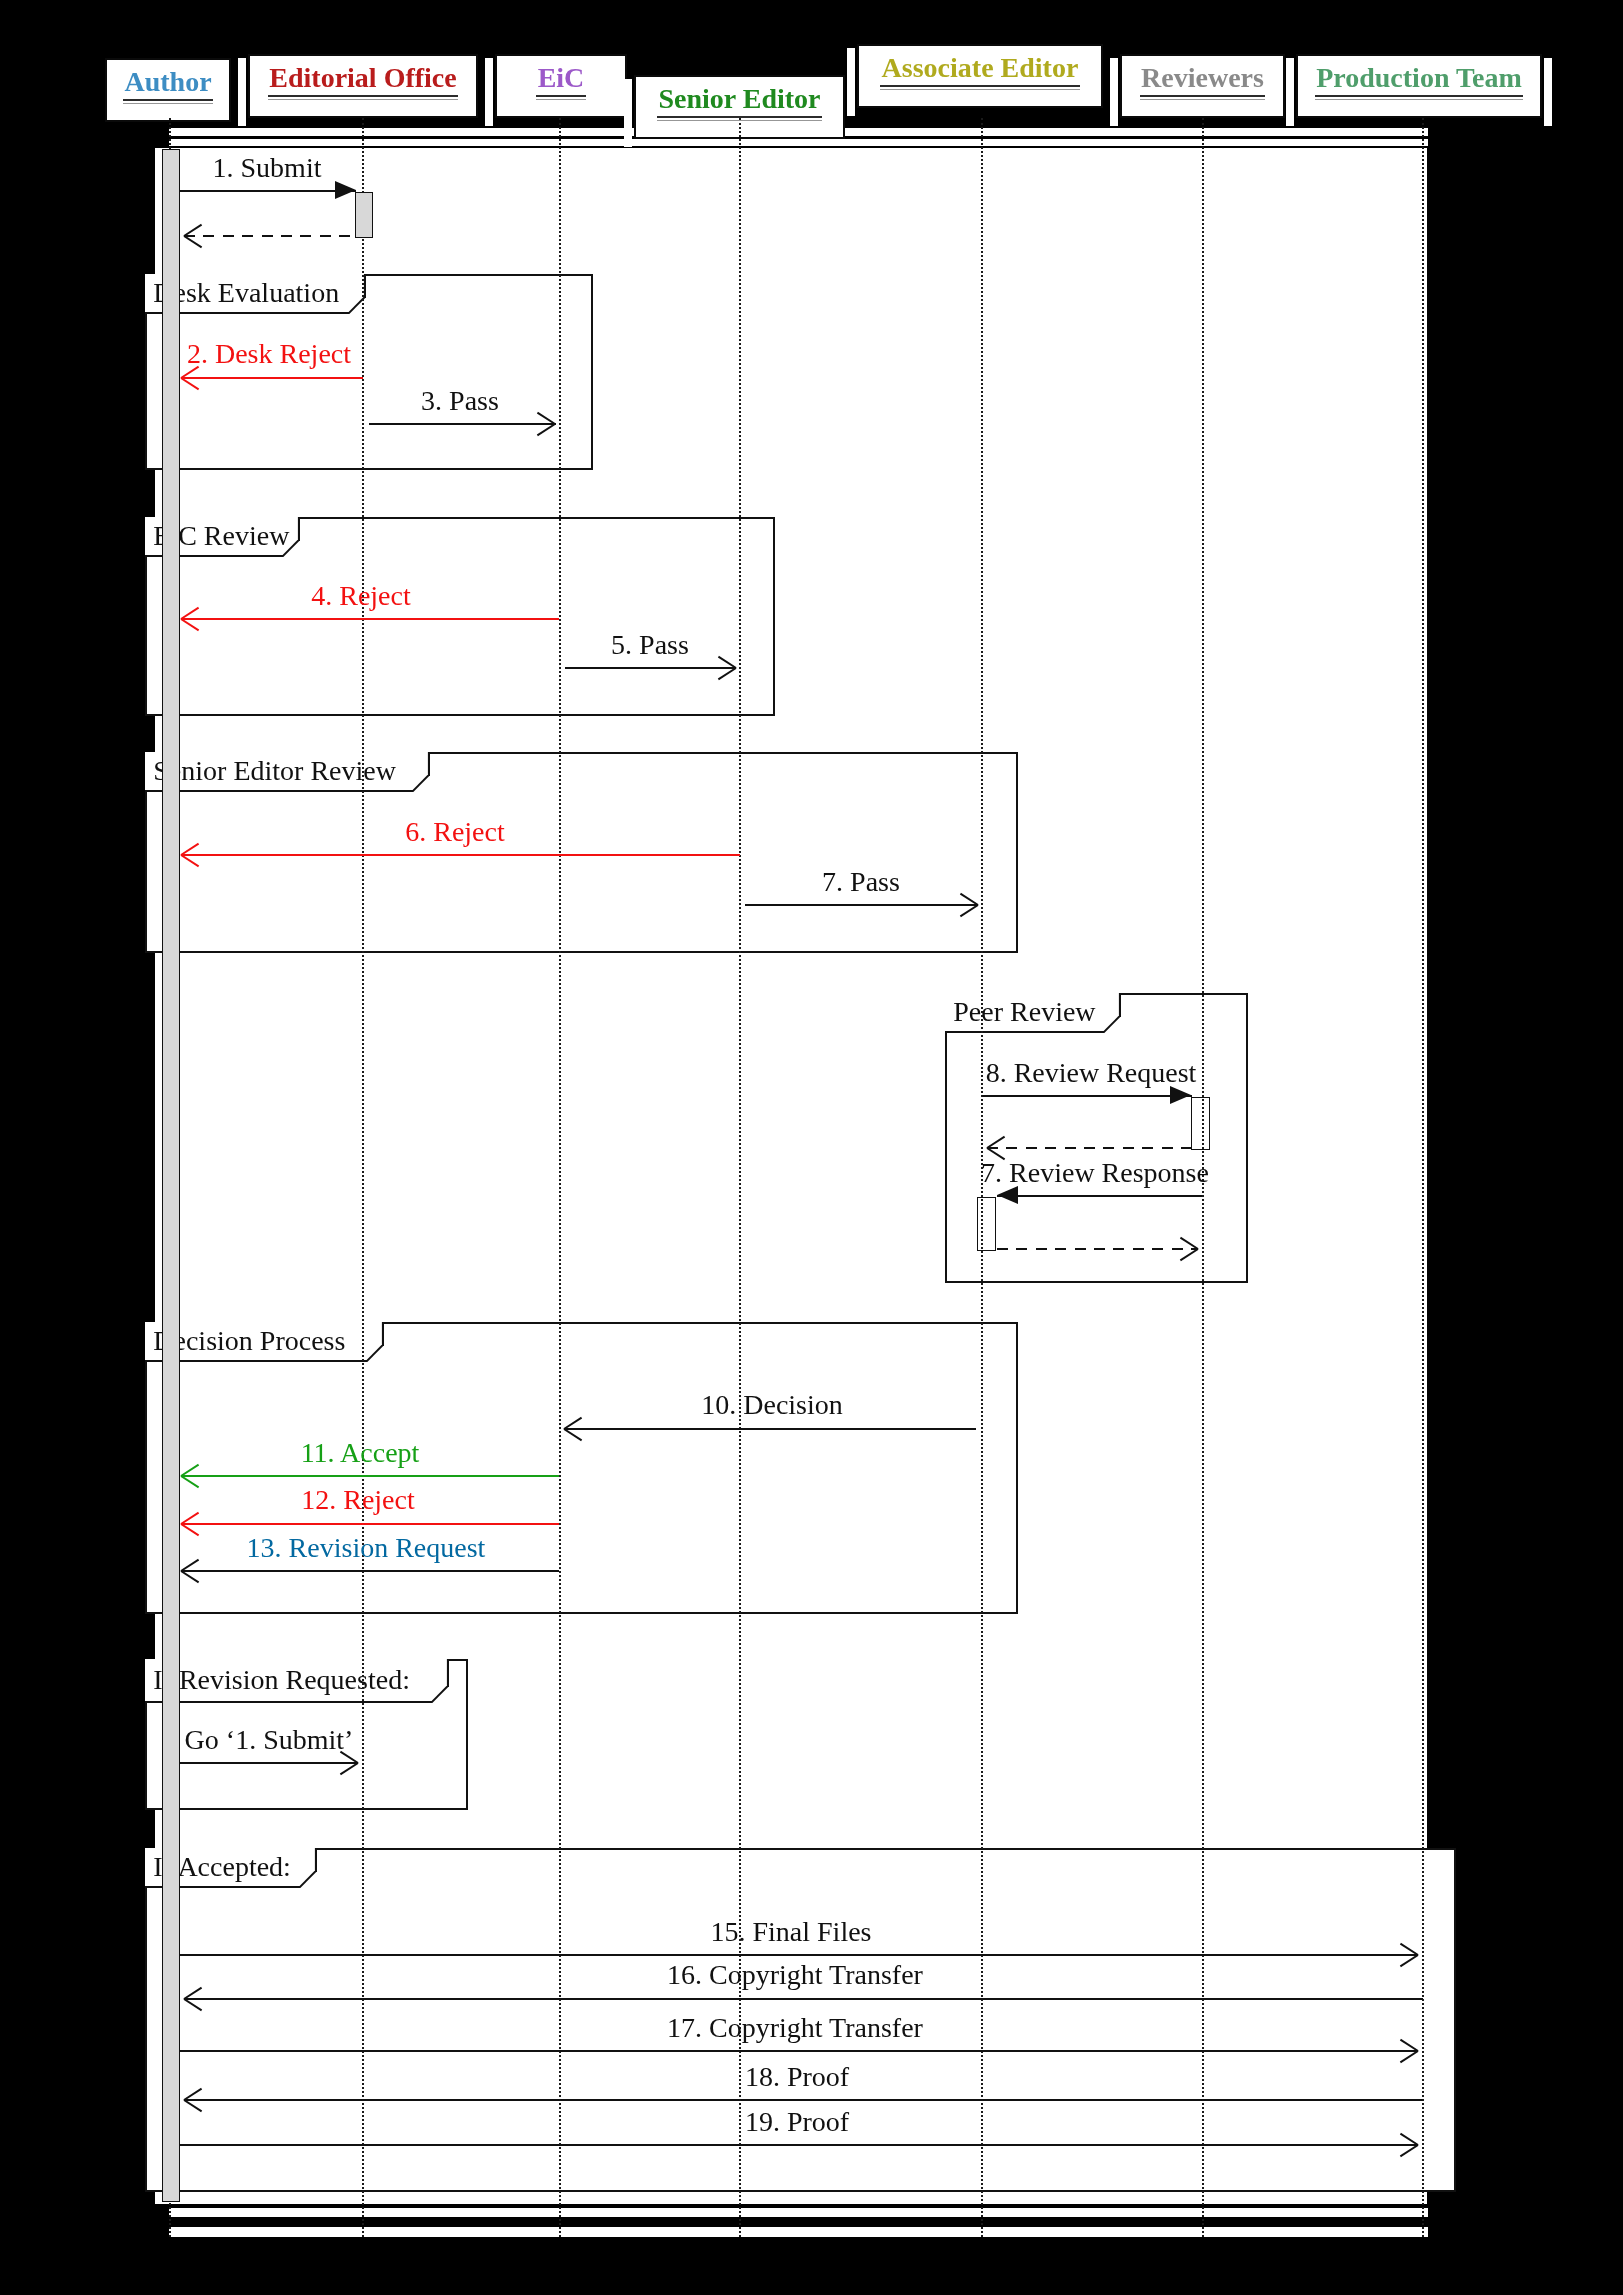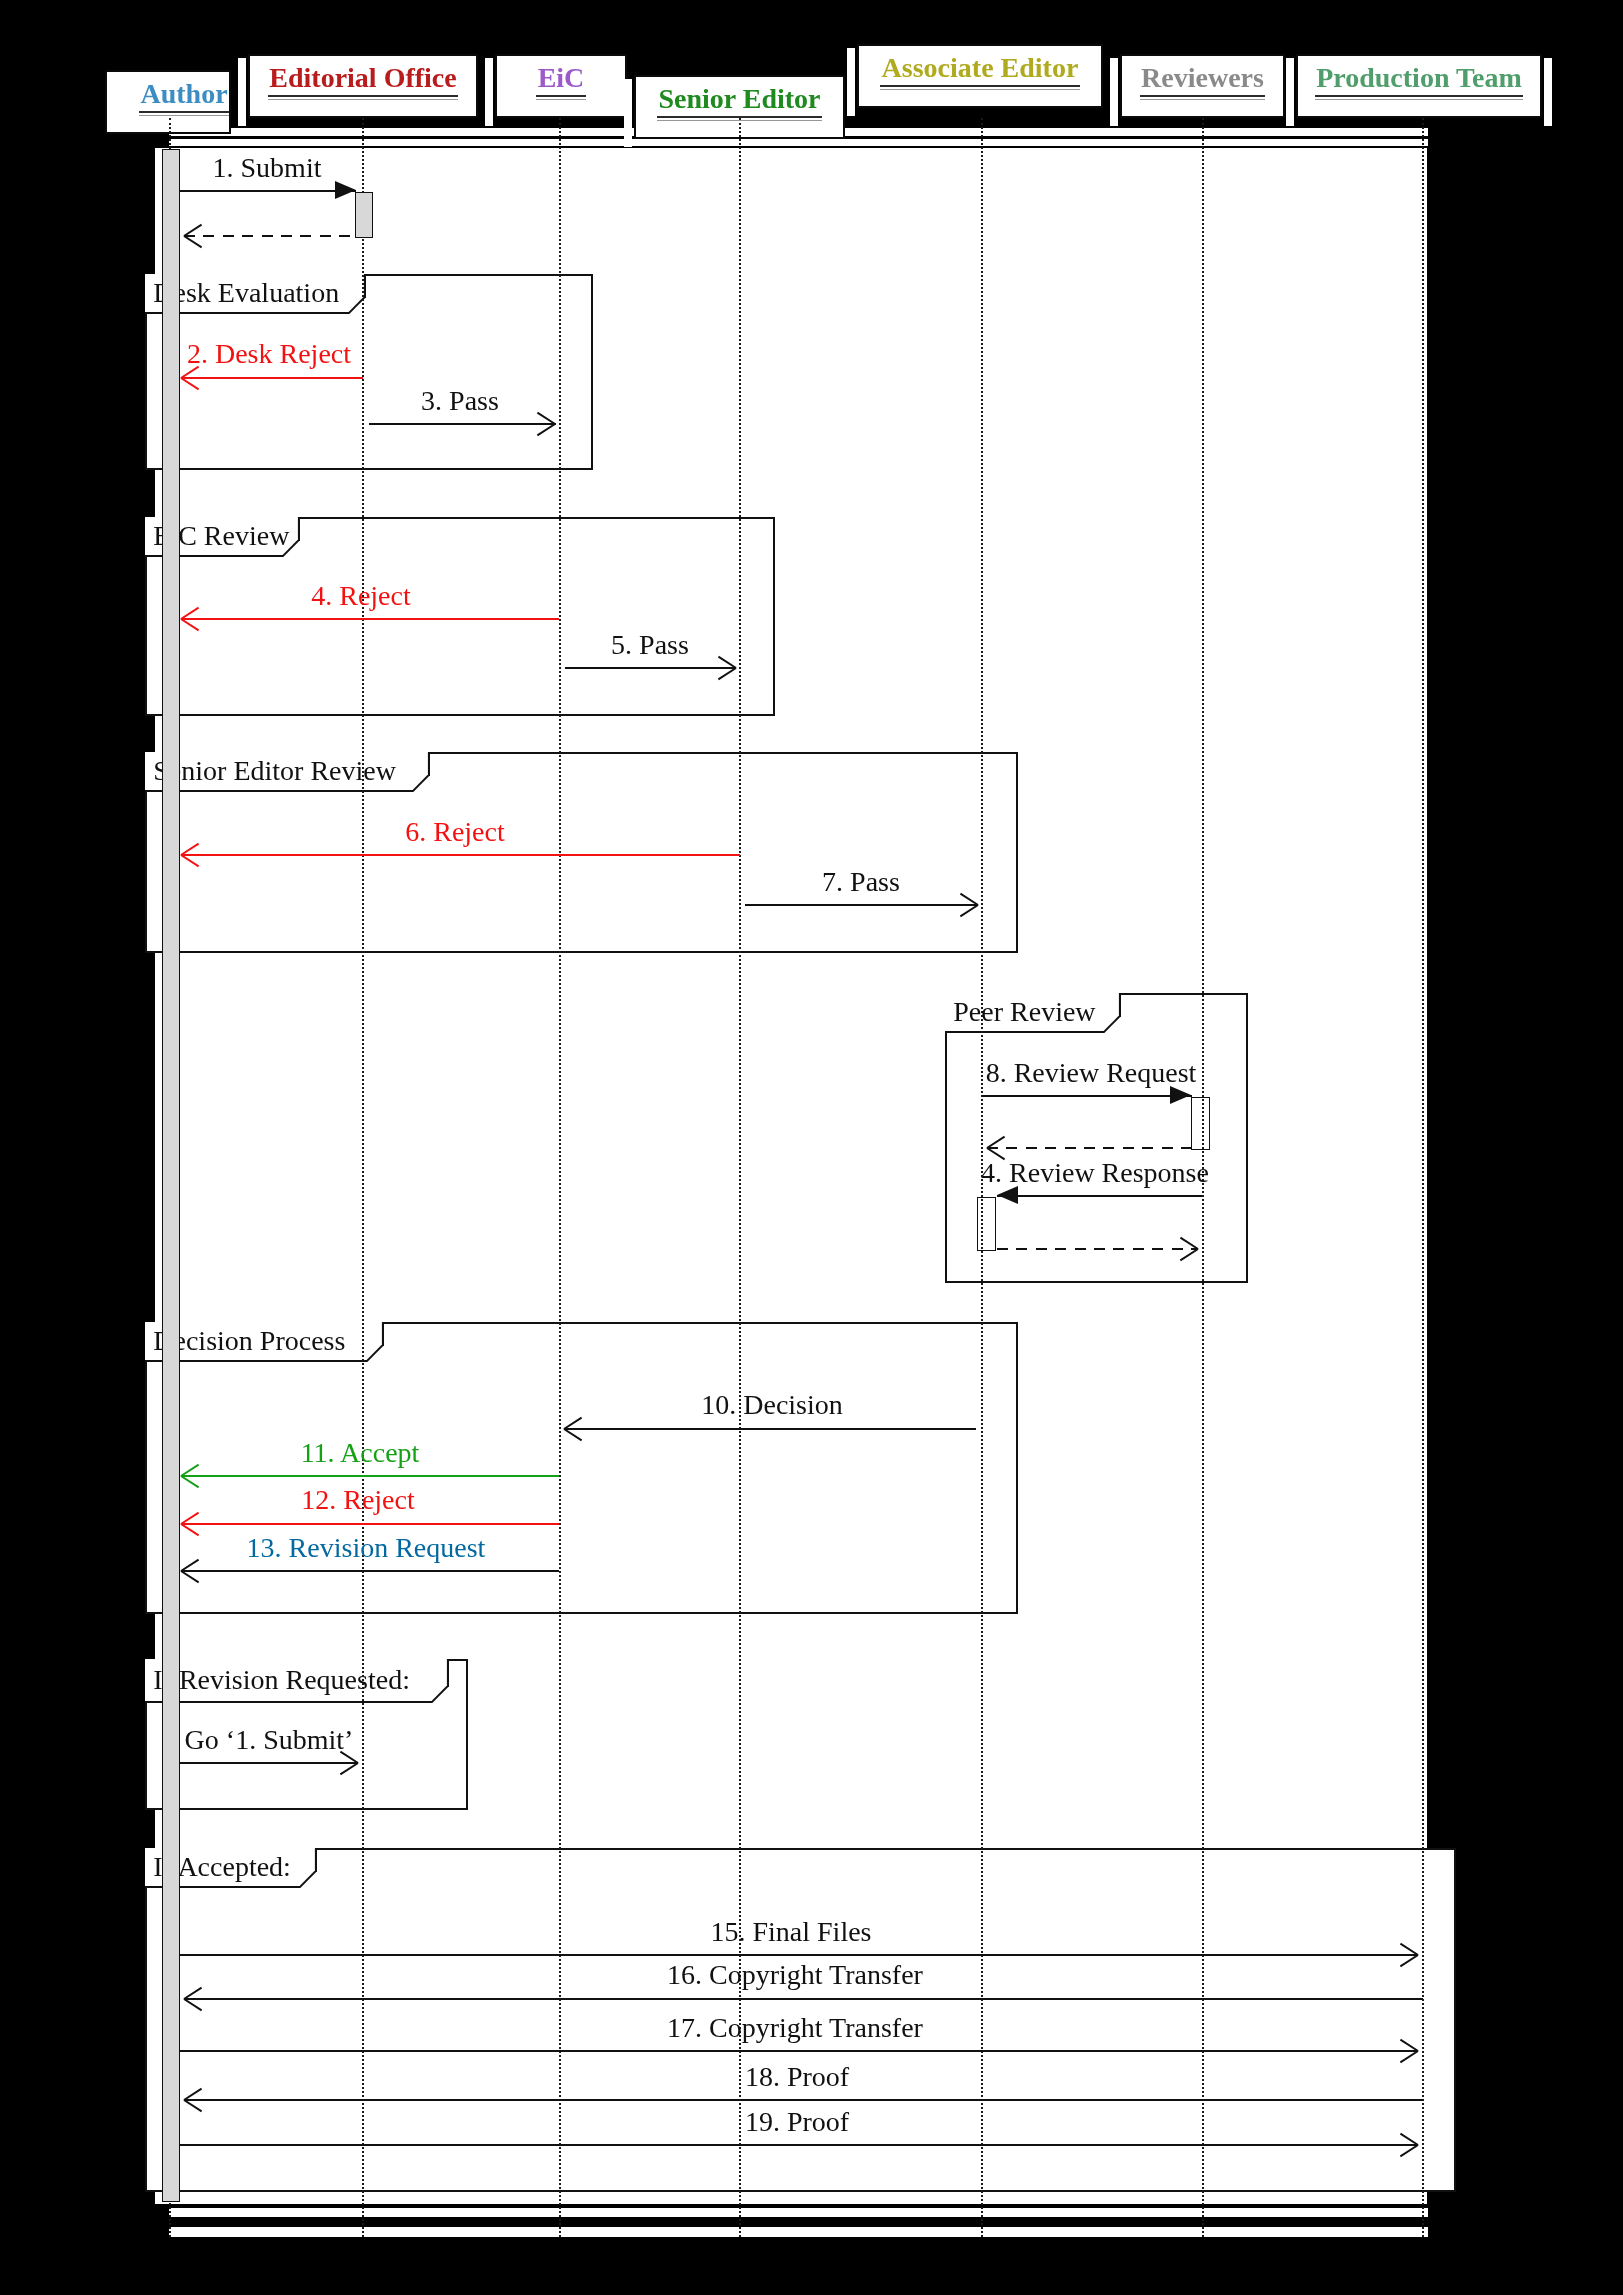--- a/index.html
+++ b/index.html
@@ -33,21 +33,21 @@
 </head>
 <body>
 
 <div id="canvas">
   <div></div>
 <div class="strip" style="left: 169px; top: 128px; width: 1259px; height: 7.6px;"></div>
     <div class="strip" style="left: 169px; top: 139px; width: 1259px; height: 7px;"></div>
     <div class="panel" style="left: 155px; top: 148px; width: 1272px; height: 2056px;"></div>
     <div class="strip" style="left: 169px; top: 2208px; width: 1259px; height: 9px;"></div>
     <div class="strip" style="left: 169px; top: 2227px; width: 1259px; height: 9.7px;"></div>
-    <div class="pbox" style="left: 105px; top: 70px; width: 126px; height: 64px; justify-content: flex-end;">
+    <div class="pbox" style="left: 105px; top: 58px; width: 126px; height: 64px;">
       <span class="pname-outer"><span class="pname" style="color: rgb(61, 141, 195);">Author</span></span>
     </div>
     <div class="pbox sliver-left" style="left: 248px; top: 54px; width: 230px; height: 64px;">
       <span class="pname-outer"><span class="pname" style="color: #b91c1c;">Editorial Office</span></span>
     </div>
     <div class="pbox sliver-left" style="left: 495px; top: 54px; width: 132px; height: 64px;">
       <span class="pname-outer"><span class="pname" style="color: rgb(156, 89, 201);">EiC</span></span>
     </div>
     <div class="pbox sliver-left" style="left: 634px; top: 54px; width: 211px; height: 64px; margin-top: 21px;">
       <span class="pname-outer"><span class="pname" style="color: rgb(31, 138, 31);">Senior Editor</span></span>
@@ -138,21 +138,21 @@
     <div class="arm" style="top: 904px; background: rgb(17, 17, 17); left: 957px; transform-origin: right center; transform: rotate(-33deg);"></div>
     <div class="mlabel" style="left: 861px; top: 867px; color: rgb(17, 17, 17);">7. Pass</div>
     <div class="mline" style="left: 982px; top: 1095px; width: 210px; background: rgb(17, 17, 17);"></div>
     <div class="tri" style="top: 1086px; left: 1170px; border-left: 21px solid rgb(17, 17, 17);"></div>
     <div class="mlabel" style="left: 1091px; top: 1058px; color: rgb(17, 17, 17);">8. Review Request</div>
     <div class="mline" style="left: 987px; top: 1147px; width: 204px; background: repeating-linear-gradient(90deg, rgb(17, 17, 17) 0px, rgb(17, 17, 17) 11px, transparent 11px, transparent 19.4px);"></div>
     <div class="arm" style="top: 1147px; background: rgb(17, 17, 17); left: 987px; transform-origin: left center; transform: rotate(33deg);"></div>
     <div class="arm" style="top: 1147px; background: rgb(17, 17, 17); left: 987px; transform-origin: left center; transform: rotate(-33deg);"></div>
     <div class="mline" style="left: 997px; top: 1195px; width: 205px; background: rgb(17, 17, 17);"></div>
     <div class="tri" style="top: 1186px; left: 997px; border-right: 21px solid rgb(17, 17, 17);"></div>
-    <div class="mlabel" style="left: 1095px; top: 1158px; color: rgb(17, 17, 17);">4. Review Response</div>
+    <div class="mlabel" style="left: 1095px; top: 1158px; color: rgb(17, 17, 17);">7. Review Response</div>
     <div class="mline" style="left: 997px; top: 1248px; width: 201px; background: repeating-linear-gradient(90deg, rgb(17, 17, 17) 0px, rgb(17, 17, 17) 11px, transparent 11px, transparent 19.4px);"></div>
     <div class="arm" style="top: 1248px; background: rgb(17, 17, 17); left: 1177px; transform-origin: right center; transform: rotate(33deg);"></div>
     <div class="arm" style="top: 1248px; background: rgb(17, 17, 17); left: 1177px; transform-origin: right center; transform: rotate(-33deg);"></div>
     <div class="mline" style="left: 564px; top: 1428px; width: 412px; background: rgb(17, 17, 17);"></div>
     <div class="arm" style="top: 1428px; background: rgb(17, 17, 17); left: 564px; transform-origin: left center; transform: rotate(33deg);"></div>
     <div class="arm" style="top: 1428px; background: rgb(17, 17, 17); left: 564px; transform-origin: left center; transform: rotate(-33deg);"></div>
     <div class="mlabel" style="left: 772px; top: 1390px; color: rgb(17, 17, 17);">10. Decision</div>
     <div class="mline" style="left: 181px; top: 1475px; width: 378px; background: rgb(22, 160, 22);"></div>
     <div class="arm" style="top: 1475px; background: rgb(22, 160, 22); left: 181px; transform-origin: left center; transform: rotate(33deg);"></div>
     <div class="arm" style="top: 1475px; background: rgb(22, 160, 22); left: 181px; transform-origin: left center; transform: rotate(-33deg);"></div>

